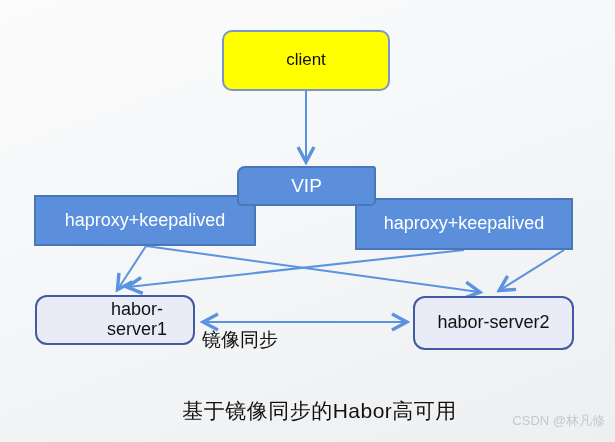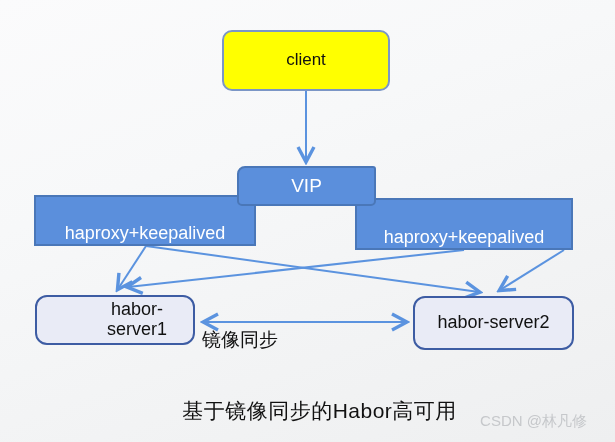--- a/index.html
+++ b/index.html
@@ -43,21 +43,20 @@
     border:2px solid var(--blue-border);
     border-radius:8px 3px 5px 5px;
     font-size:19px;color:#ffffff;
     z-index:3;
   }
   .node-ha{
     background:var(--blue-fill);
     border:2px solid var(--blue-border);
     font-size:18px;color:#ffffff;
     z-index:2;
-    align-items:flex-end;
   }
   .node-ha-left{left:34px;top:195px;width:222px;height:51px;}
   .node-ha-right{left:355px;top:198px;width:218px;height:52px;}
   .node-server{
     background:var(--server-fill);
     border:2px solid var(--server-border);
     border-radius:12px;
     font-size:18px;color:var(--text-dark);
     z-index:2;
   }
@@ -68,22 +67,22 @@
     text-align:left;font-size:19px;color:var(--text-dark);
     z-index:2;
   }
   .caption{
     position:absolute;left:12px;top:397px;width:615px;
     text-align:center;font-size:21px;color:var(--text-dark);
     letter-spacing:0.5px;
     z-index:2;
   }
   .watermark{
-    position:absolute;right:28px;top:412px;
-    font-size:15px;color:var(--watermark);
+    position:absolute;right:10px;top:412px;
+    font-size:13px;color:var(--watermark);
     z-index:2;
   }
 </style>
 </head>
 <body>
 
 <div class="canvas">
 
   <svg class="wires" viewBox="0 0 615 442">
     <defs>

